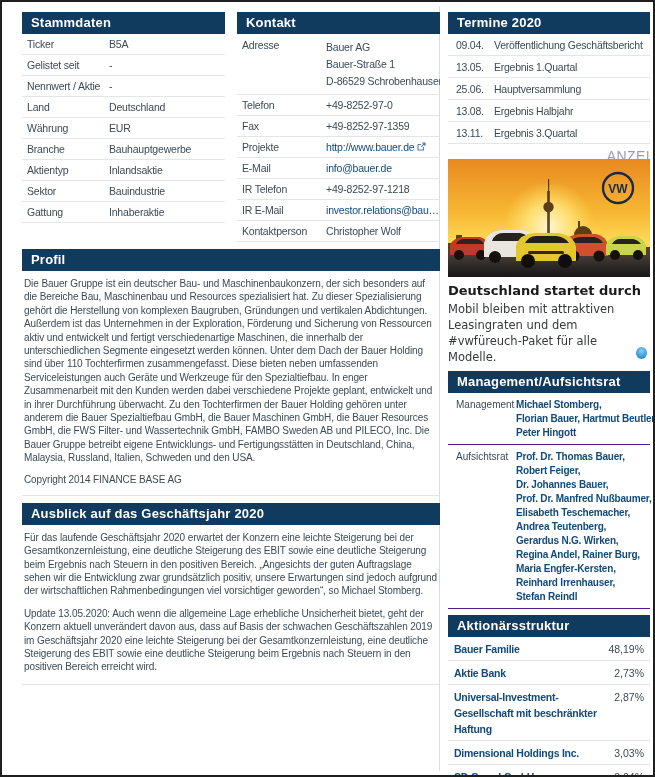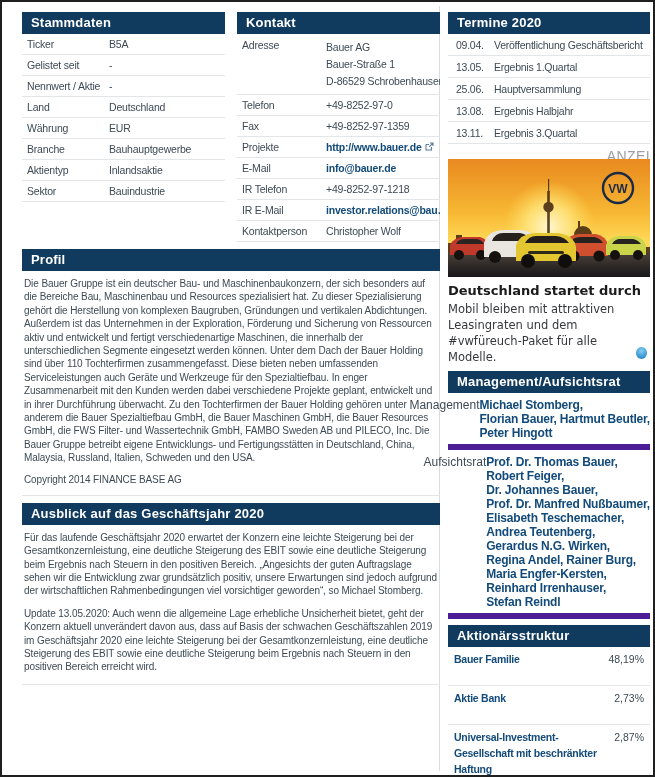--- a/index.html
+++ b/index.html
@@ -15,47 +15,47 @@
 
   .toprow{display:flex;gap:12px;}
   .tbl{width:203px;font-size:10.5px;color:#3d4a55;letter-spacing:-0.2px;}
   .trow{display:flex;align-items:center;height:21px;border-bottom:1px solid #e3e6e8;
         padding:0 5px;white-space:nowrap;overflow:hidden;box-sizing:border-box;}
   .trow .lbl{flex:0 0 82px;}
   .krow .lbl{flex:0 0 84px;}
   .addr{display:flex;border-bottom:1px solid #e3e6e8;padding:5px 5px 4px;white-space:nowrap;overflow:hidden;}
   .addr .lbl{flex:0 0 84px;}
   .addr .lines div{line-height:17px;}
-  .lnk{color:#124a7a;font-weight:bold;text-decoration:none;cursor:pointer;}
+  .lnk{color:#124a7a;font-weight:normal;text-decoration:none;cursor:pointer;}
   .extic{display:inline-block;vertical-align:-1px;margin-left:3px;}
 
   .sec{margin-top:7px;border-bottom:1px solid #e3e6e8;padding-bottom:10px;}
   .sec p{margin:6px 2px 0;font-size:10px;line-height:13.4px;letter-spacing:-0.1px;color:#3d4a55;}
   .copy{margin:9px 2px 0;font-size:10px;color:#3d4a55;letter-spacing:-0.1px;}
 
   .trow2{display:flex;align-items:center;height:21px;border-bottom:1px solid #e3e6e8;
          padding:0 8px;font-size:10.5px;color:#3d4a55;letter-spacing:-0.25px;white-space:nowrap;overflow:hidden;}
   .trow2 .date{flex:0 0 38px;}
 
   .adlabel{text-align:right;font-size:14px;color:#9aa0a6;margin-top:4px;letter-spacing:.4px;height:10px;}
   .adblock{position:relative;margin-top:1px;cursor:pointer;}
   .adblock svg{display:block;}
   .adhead{font-family:"DejaVu Sans",sans-serif;font-size:13px;font-weight:bold;color:#1b1b1b;margin-top:6px;}
   .adtext{font-family:"DejaVu Sans",sans-serif;font-size:11.5px;color:#36383b;line-height:16px;margin-top:3px;width:190px;}
   .addot{position:absolute;right:3px;bottom:6px;width:11px;height:12px;border-radius:50%;
          background:radial-gradient(circle at 50% 32%, #8ecdef 0%, #3f9fd8 55%, #2a77ad 100%);cursor:pointer;}
 
   .mgt{margin-top:6px;}
-  .mrow{display:flex;border-bottom:6px solid #4c1d95;padding:5px 0 4px 8px;font-size:12px;color:#3d4a55;justify-content:flex-end;}
+  .mrow{display:flex;border-bottom:1px solid #4c1d95;padding:5px 0 4px 8px;font-size:10px;color:#3d4a55;}
   .mrow .lbl{flex:0 0 60px;line-height:14px;}
   .names div{color:#124a7a;font-weight:bold;line-height:14px;letter-spacing:-0.2px;white-space:nowrap;cursor:pointer;}
 
   .akt{margin-top:6px;}
   .arow{display:flex;justify-content:space-between;align-items:flex-start;border-bottom:1px solid #e3e6e8;
-        padding:4px 6px 18px;min-height:21px;box-sizing:border-box;font-size:10.5px;line-height:16px;}
+        padding:4px 6px 3px;min-height:21px;box-sizing:border-box;font-size:10.5px;line-height:16px;}
   .arow .name{color:#124a7a;font-weight:bold;max-width:148px;letter-spacing:-0.25px;cursor:pointer;}
   .arow .pct{color:#3d4a55;}
 </style>
 </head>
 <body>
 
 <div class="page">
   <div class="vdiv"></div>
 
   <div class="main">
@@ -87,20 +87,24 @@
             <span class="lbl">Branche</span>
             <span>Bauhauptgewerbe</span>
           </div>
         <div class="trow">
             <span class="lbl">Aktientyp</span>
             <span>Inlandsaktie</span>
           </div>
         <div class="trow">
             <span class="lbl">Sektor</span>
             <span>Bauindustrie</span>
+          </div>
+        <div class="trow">
+            <span class="lbl">Gattung</span>
+            <span>Inhaberaktie</span>
           </div>
       </div>
 
       <div class="tbl">
         <div class="hdr">Kontakt</div>
         <div class="addr">
           <span class="lbl">Adresse</span>
           <span class="lines">
             <div>Bauer AG</div>
             <div>Bauer-Straße 1</div>

